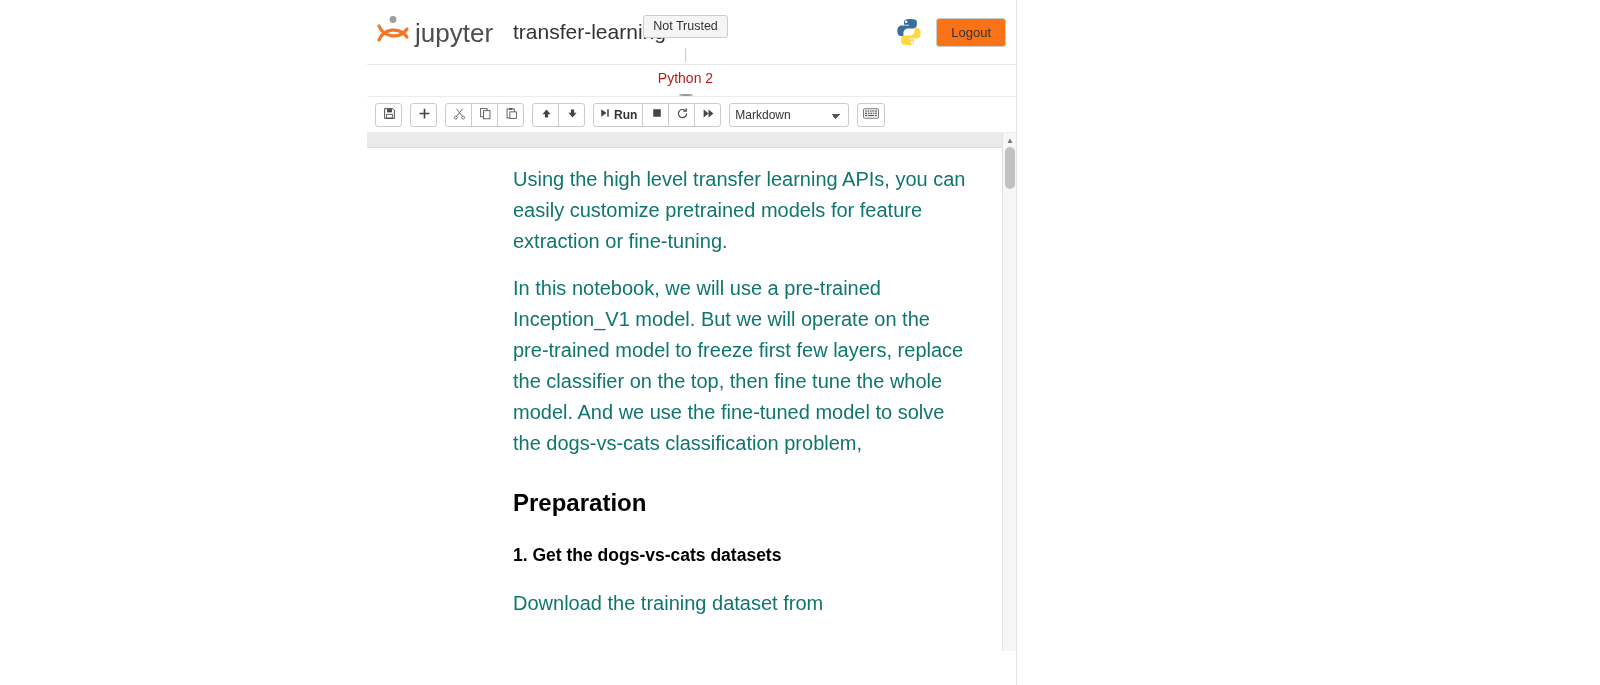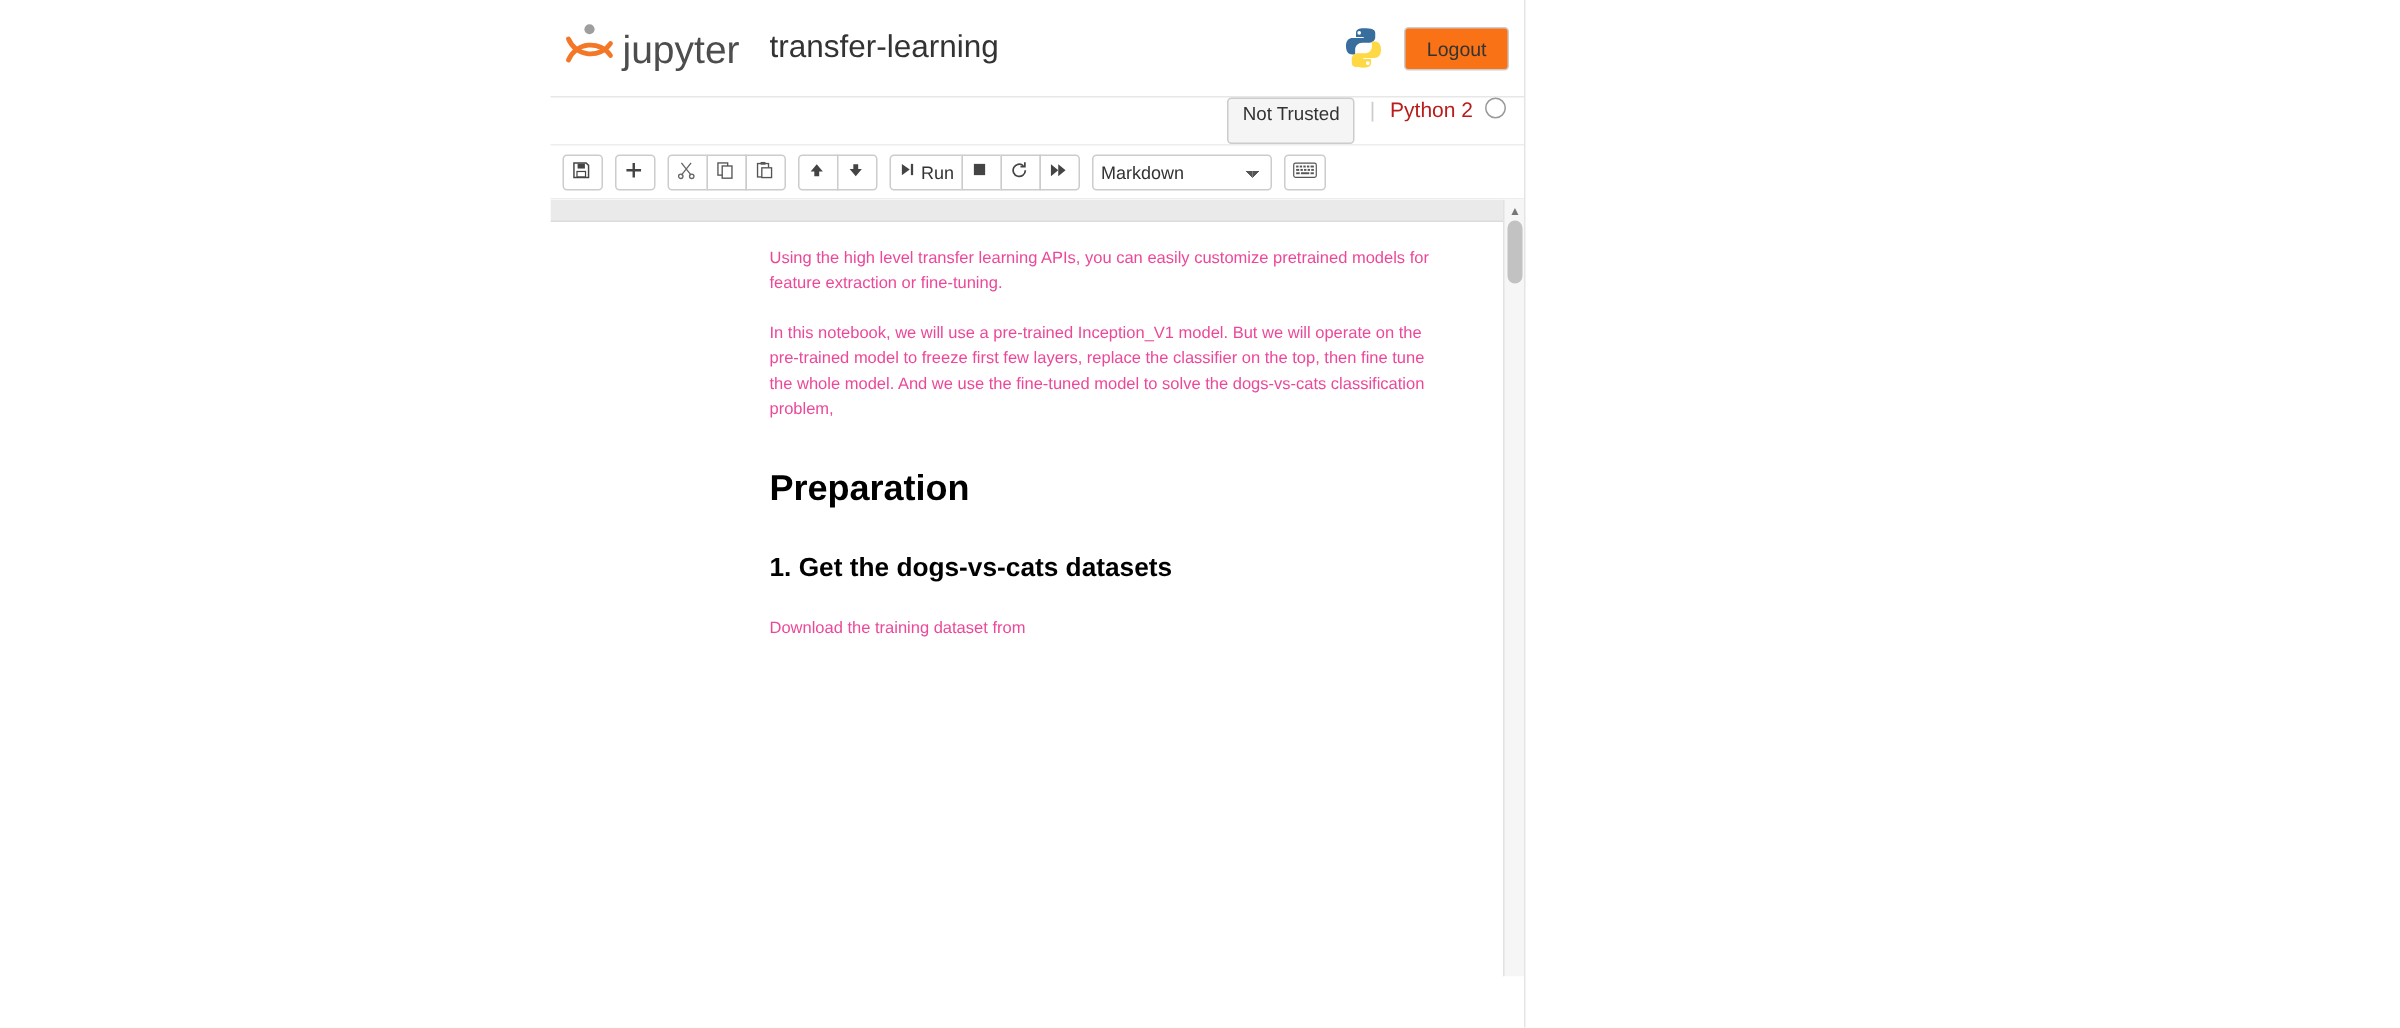--- a/index.html
+++ b/index.html
@@ -73,24 +73,26 @@
   
   .menu-region {
     border-top: 1px solid #e7e7e7;
     background: #ffffff;
     position: relative;
   }
 
   .kernel-row {
     height: 31px;
     display: flex;
+    align-items: center;
     justify-content: flex-end;
     padding-right: 12px;
     box-sizing: border-box;
     gap: 8px;
+    flex-direction: column;
   }
 
   .trust-badge {
     font-size: 12.5px;
     color: #333333;
     background: #f5f5f5;
     border: 1px solid #cccccc;
     border-radius: 3px;
     padding: 3px 9px;
     line-height: 15px;
@@ -145,27 +147,28 @@
 
   .btn-group { display: flex; margin-right: 8px; }
 
   .tb-btn {
     height: 24px;
     min-width: 27px;
     background: #ffffff;
     border: 1px solid #cccccc;
     display: flex;
     align-items: center;
-    justify-content: space-between;
+    justify-content: flex-end;
     font-size: 12px;
     color: #333333;
     cursor: pointer;
     box-sizing: border-box;
     padding: 0 5px;
     gap: 3px;
+    font-weight: bold;
   }
   .btn-group .tb-btn + .tb-btn { margin-left: -1px; }
   .btn-group .tb-btn:first-child { border-radius: 3px 0 0 3px; }
   .btn-group .tb-btn:last-child { border-radius: 0 3px 3px 0; }
   .btn-group .tb-btn:only-child { border-radius: 3px; }
 
   .tb-btn .lbl { font-size: 12px; color:#333; }
 
   .cell-type-select {
     height: 24px;
@@ -272,23 +275,23 @@
   }
 
   h3.subsection {
     font-size: 17.5px;
     font-weight: bold;
     color: #000000;
     margin: 28px 0 0 0;
   }
 
   p.para {
-    font-size: 11px;
+    font-size: 20px;
     line-height: 1.55;
-    color: #ec4899;
+    color: #0f766e;
     margin: 0 0 16px 0;
     max-width: 470px;
   }
   p.para.last { margin-bottom: 16px; }
   p.tail { margin-top: 22px; }
 </style>
 </head>
 <body>
 
 <div id="app">

